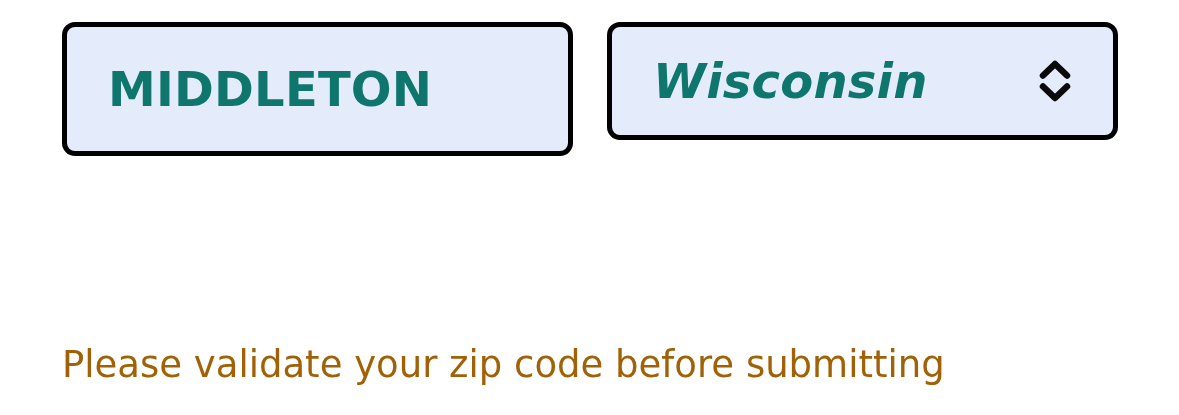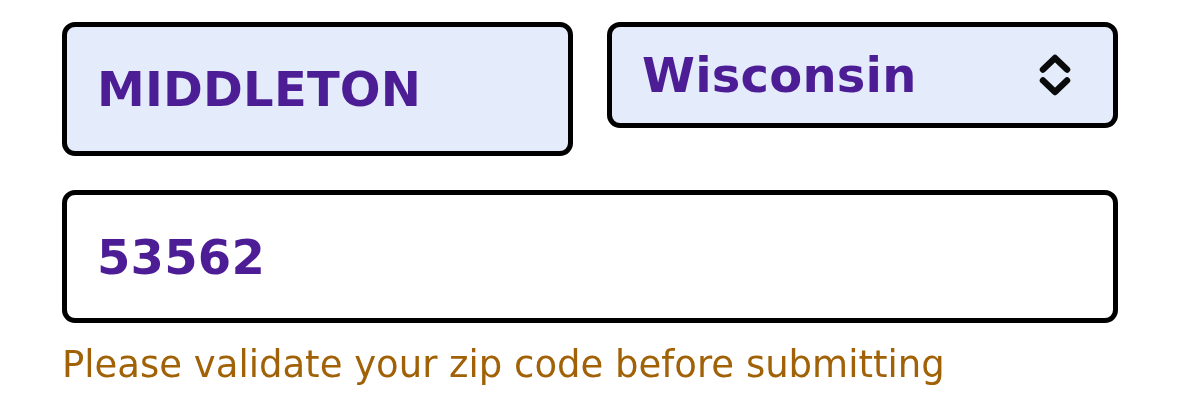--- a/index.html
+++ b/index.html
@@ -35,40 +35,42 @@
     align-items: center;
     padding: 0 30px;
   }
   .field.plain {
     background: #ffffff;
   }
 
   .field-value {
     font-size: 48px;
     font-weight: 700;
-    color: #4c1d95;
+    color: #0f766e;
     letter-spacing: 0.2px;
     line-height: 1;
     white-space: nowrap;
     overflow: hidden;
+    margin-left: 11px;
   }
 
   
   .city-field {
     left: 62px;
     top: 22px;
     width: 511px;
     height: 134px;
   }
   .state-field {
     left: 607px;
     top: 22px;
     width: 511px;
-    height: 106px;
+    height: 118px;
     padding-right: 20px;
+    font-style: italic;
   }
   .state-field .field-value {
     flex: 1 1 auto;
   }
 
   .stepper-icon {
     flex: 0 0 auto;
     width: 40px;
     height: 46px;
     margin-right: 18px;
@@ -105,19 +107,16 @@
   </div>
 
   <div class="field state-field">
     <span class="field-value" title="State">Wisconsin</span>
     <svg class="stepper-icon" viewBox="0 0 40 46" aria-hidden="true">
       <path d="M8 17.5 L20 6 L32 17.5" fill="none" stroke="#0a0a0a" stroke-width="6.5" stroke-linecap="round" stroke-linejoin="round"></path>
       <path d="M8 28.5 L20 40 L32 28.5" fill="none" stroke="#0a0a0a" stroke-width="6.5" stroke-linecap="round" stroke-linejoin="round"></path>
     </svg>
   </div>
 
-  <div class="field plain zip-field">
-    <span class="field-value" title="ZIP code">53562</span>
-  </div>
 
   <div class="error-message">Please validate your zip code before submitting</div>
 
 </div>
 
 </body></html>

